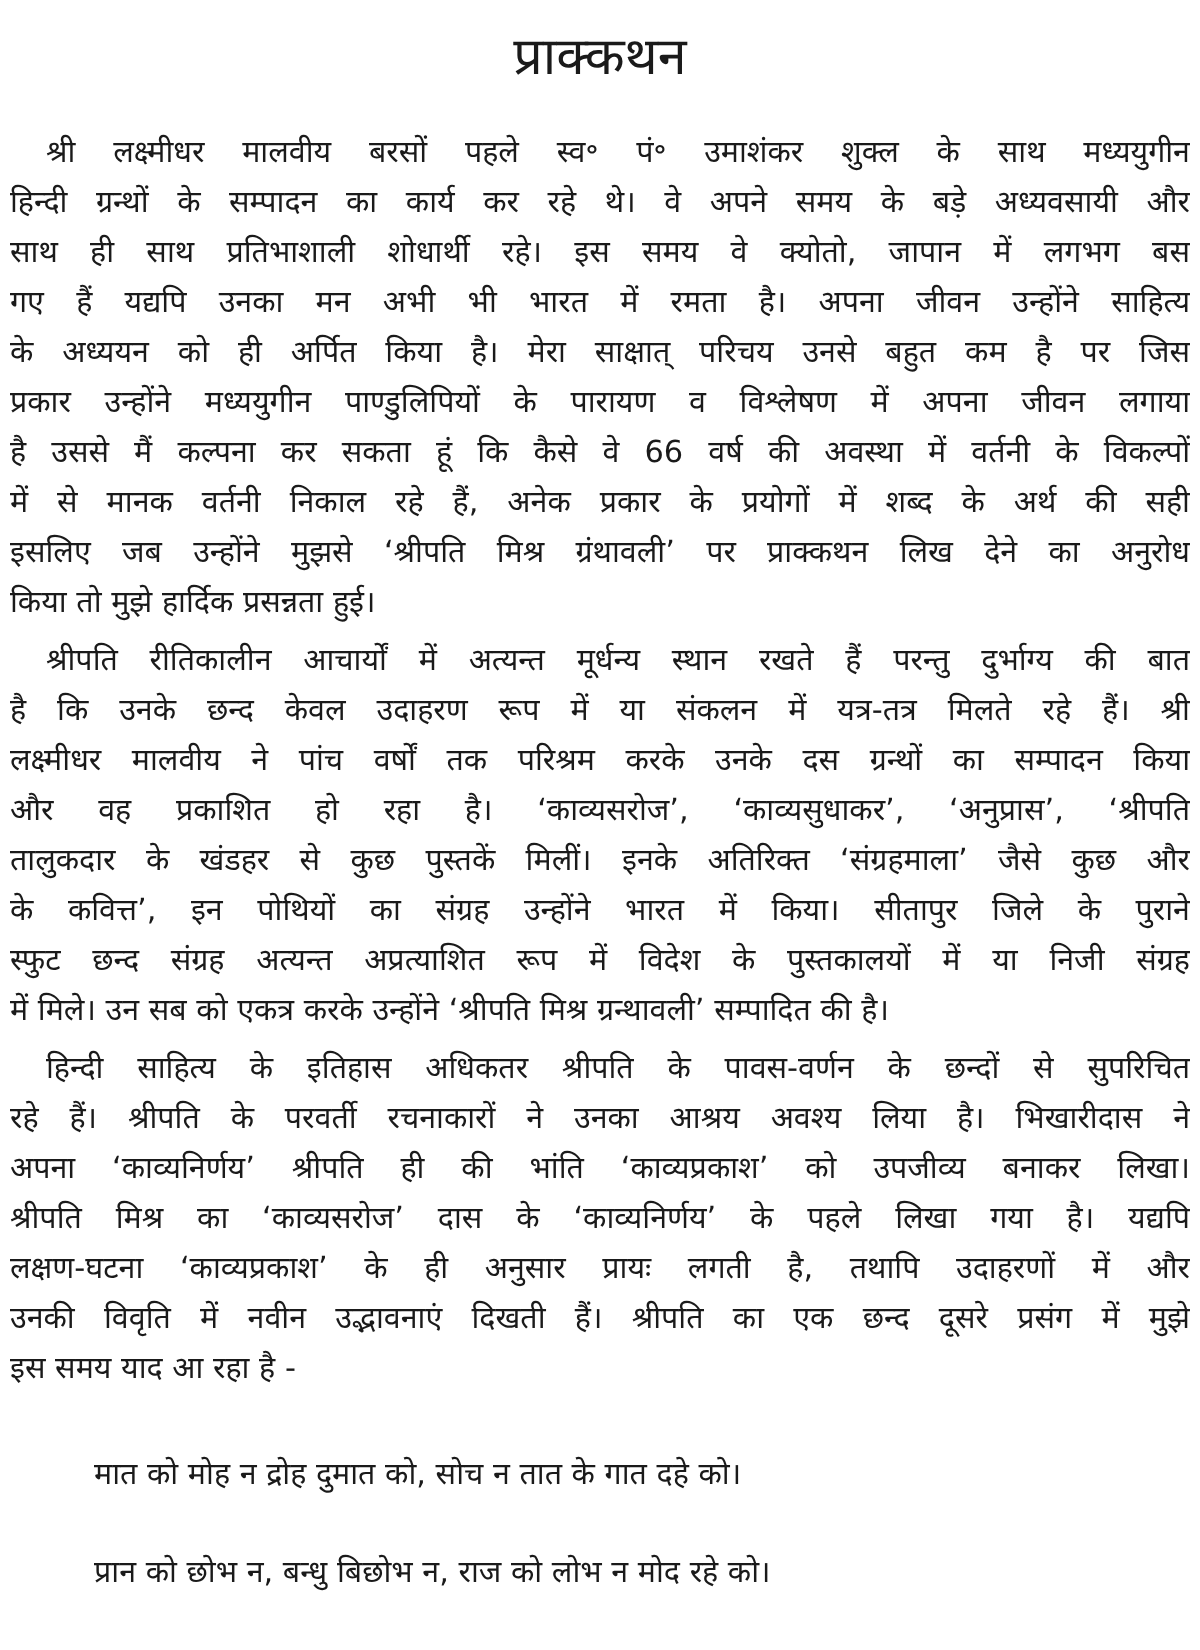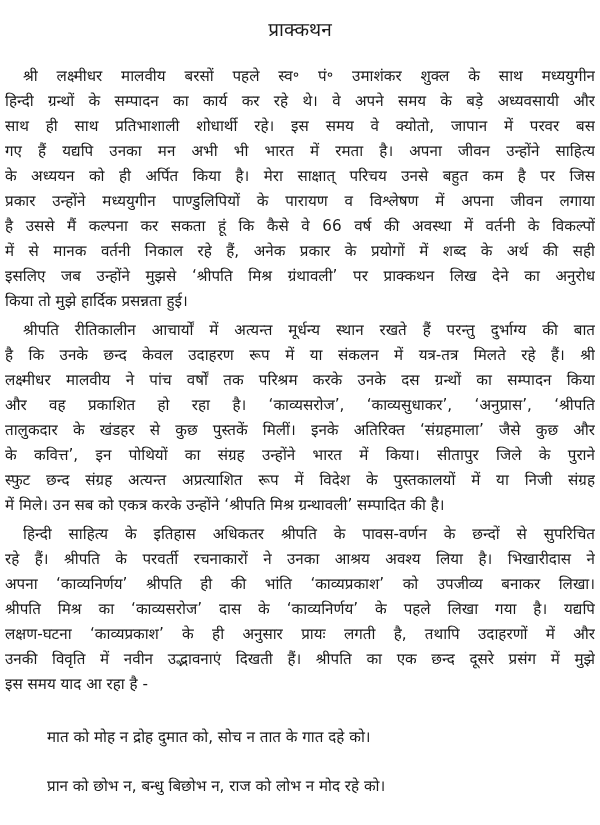--- a/index.html
+++ b/index.html
@@ -4,21 +4,21 @@
 <style>
   html, body { margin: 0; padding: 0; background: #ffffff; }
   body {
     width: 600px; height: 825px; overflow: hidden;
     font-family: "DejaVu Sans", sans-serif;
     color: #1a1a1a;
   }
   .page { position: relative; width: 600px; height: 825px; }
   .title {
     position: absolute; top: 14px; left: 0; width: 600px;
-    text-align: center; font-size: 19px; line-height: 30px;
+    text-align: center; font-size: 26px; line-height: 30px;
   }
   .body { position: absolute; top: 64px; left: 5px; width: 590px; }
   .line {
     font-size: 15.2px; line-height: 25px; height: 25px;
     white-space: nowrap; overflow: hidden;
     text-align: justify; text-align-last: justify;
   }
   .line.last { text-align-last: left; }
   .line.indent { padding-left: 18px; }
   .para-gap { height: 4px; }
@@ -29,21 +29,21 @@
 <body>
 
 <div class="page">
   <div class="title">प्राक्कथन</div>
 
   <div class="body">
 
     <div>
       <div class="line indent">श्री लक्ष्मीधर मालवीय बरसों पहले स्व॰ पं॰ उमाशंकर शुक्ल के साथ मध्ययुगीन</div>
       <div class="line">हिन्दी ग्रन्थों के सम्पादन का कार्य कर रहे थे। वे अपने समय के बड़े अध्यवसायी और</div>
-      <div class="line">साथ ही साथ प्रतिभाशाली शोधार्थी रहे। इस समय वे क्योतो, जापान में परवर बस</div>
+      <div class="line">साथ ही साथ प्रतिभाशाली शोधार्थी रहे। इस समय वे क्योतो, जापान में लगभग बस</div>
       <div class="line">गए हैं यद्यपि उनका मन अभी भी भारत में रमता है। अपना जीवन उन्होंने साहित्य</div>
       <div class="line">के अध्ययन को ही अर्पित किया है। मेरा साक्षात् परिचय उनसे बहुत कम है पर जिस</div>
       <div class="line">प्रकार उन्होंने मध्ययुगीन पाण्डुलिपियों के पारायण व विश्लेषण में अपना जीवन लगाया</div>
       <div class="line">है उससे मैं कल्पना कर सकता हूं कि कैसे वे 66 वर्ष की अवस्था में वर्तनी के विकल्पों</div>
       <div class="line">में से मानक वर्तनी निकाल रहे हैं, अनेक प्रकार के प्रयोगों में शब्द के अर्थ की सही</div>
       <div class="line">इसलिए जब उन्होंने मुझसे ‘श्रीपति मिश्र ग्रंथावली’ पर प्राक्कथन लिख देने का अनुरोध</div>
       <div class="line last">किया तो मुझे हार्दिक प्रसन्नता हुई।</div>
     </div>
     <div class="para-gap"></div>
 

